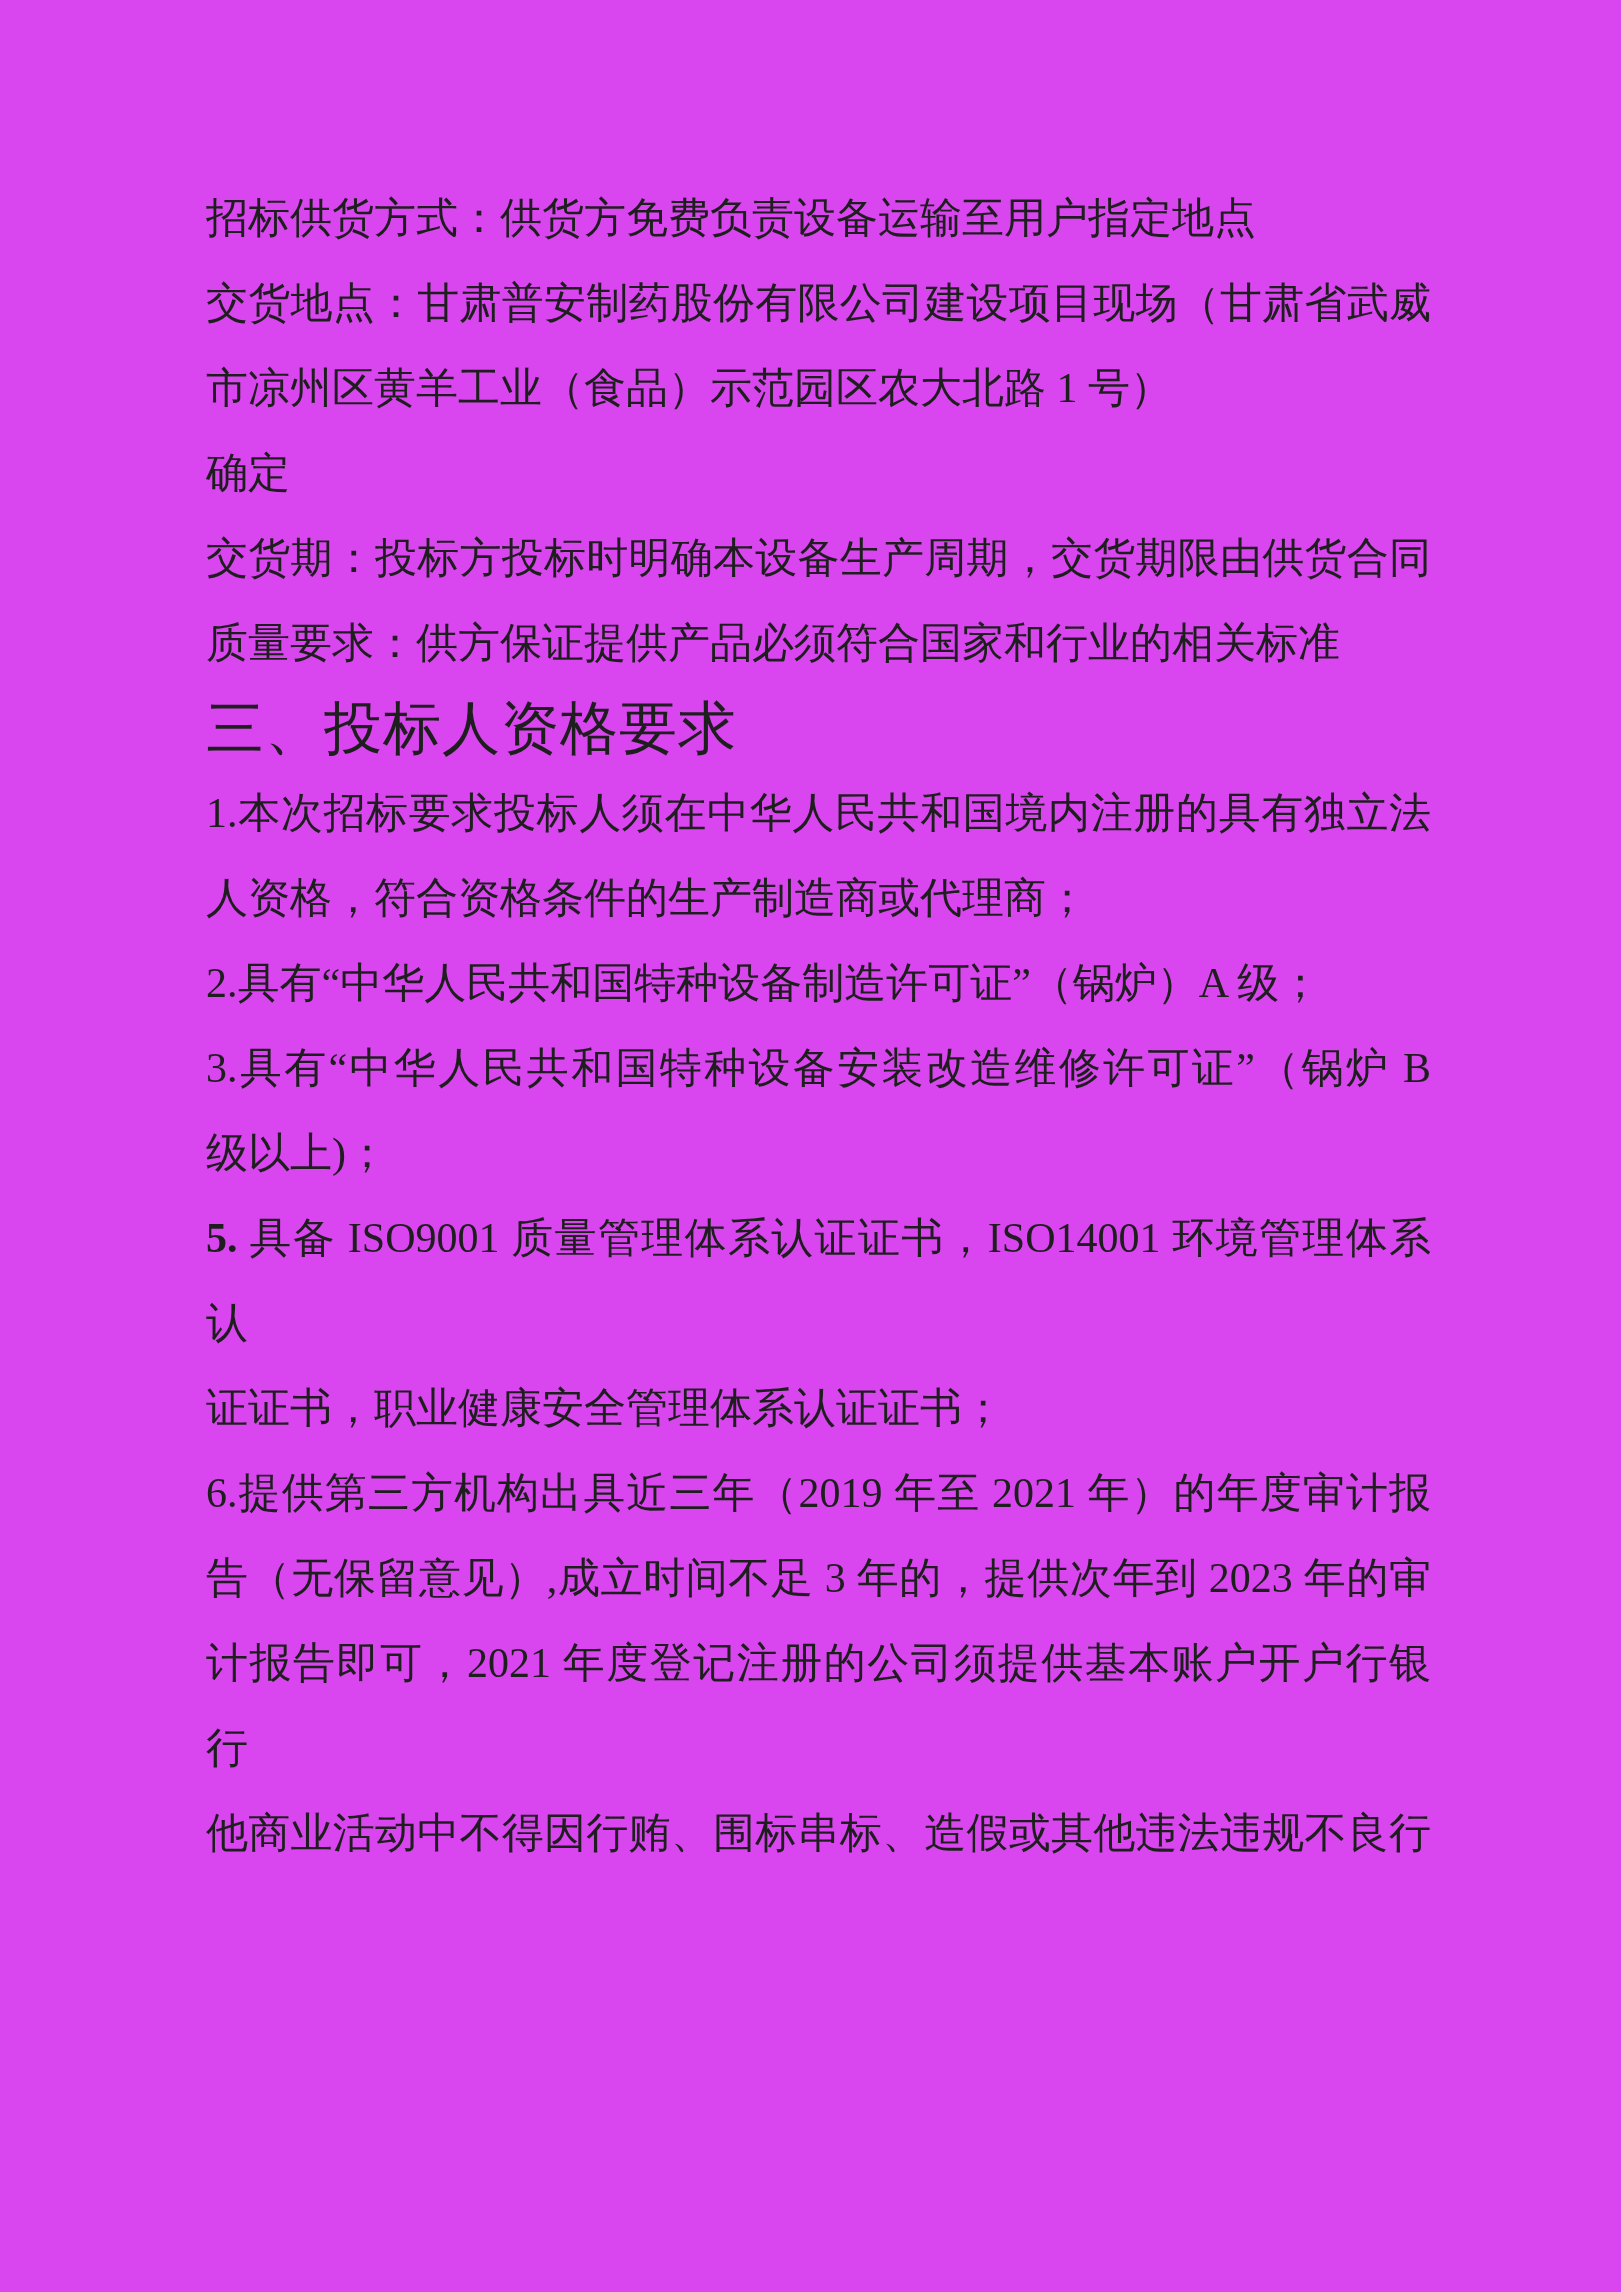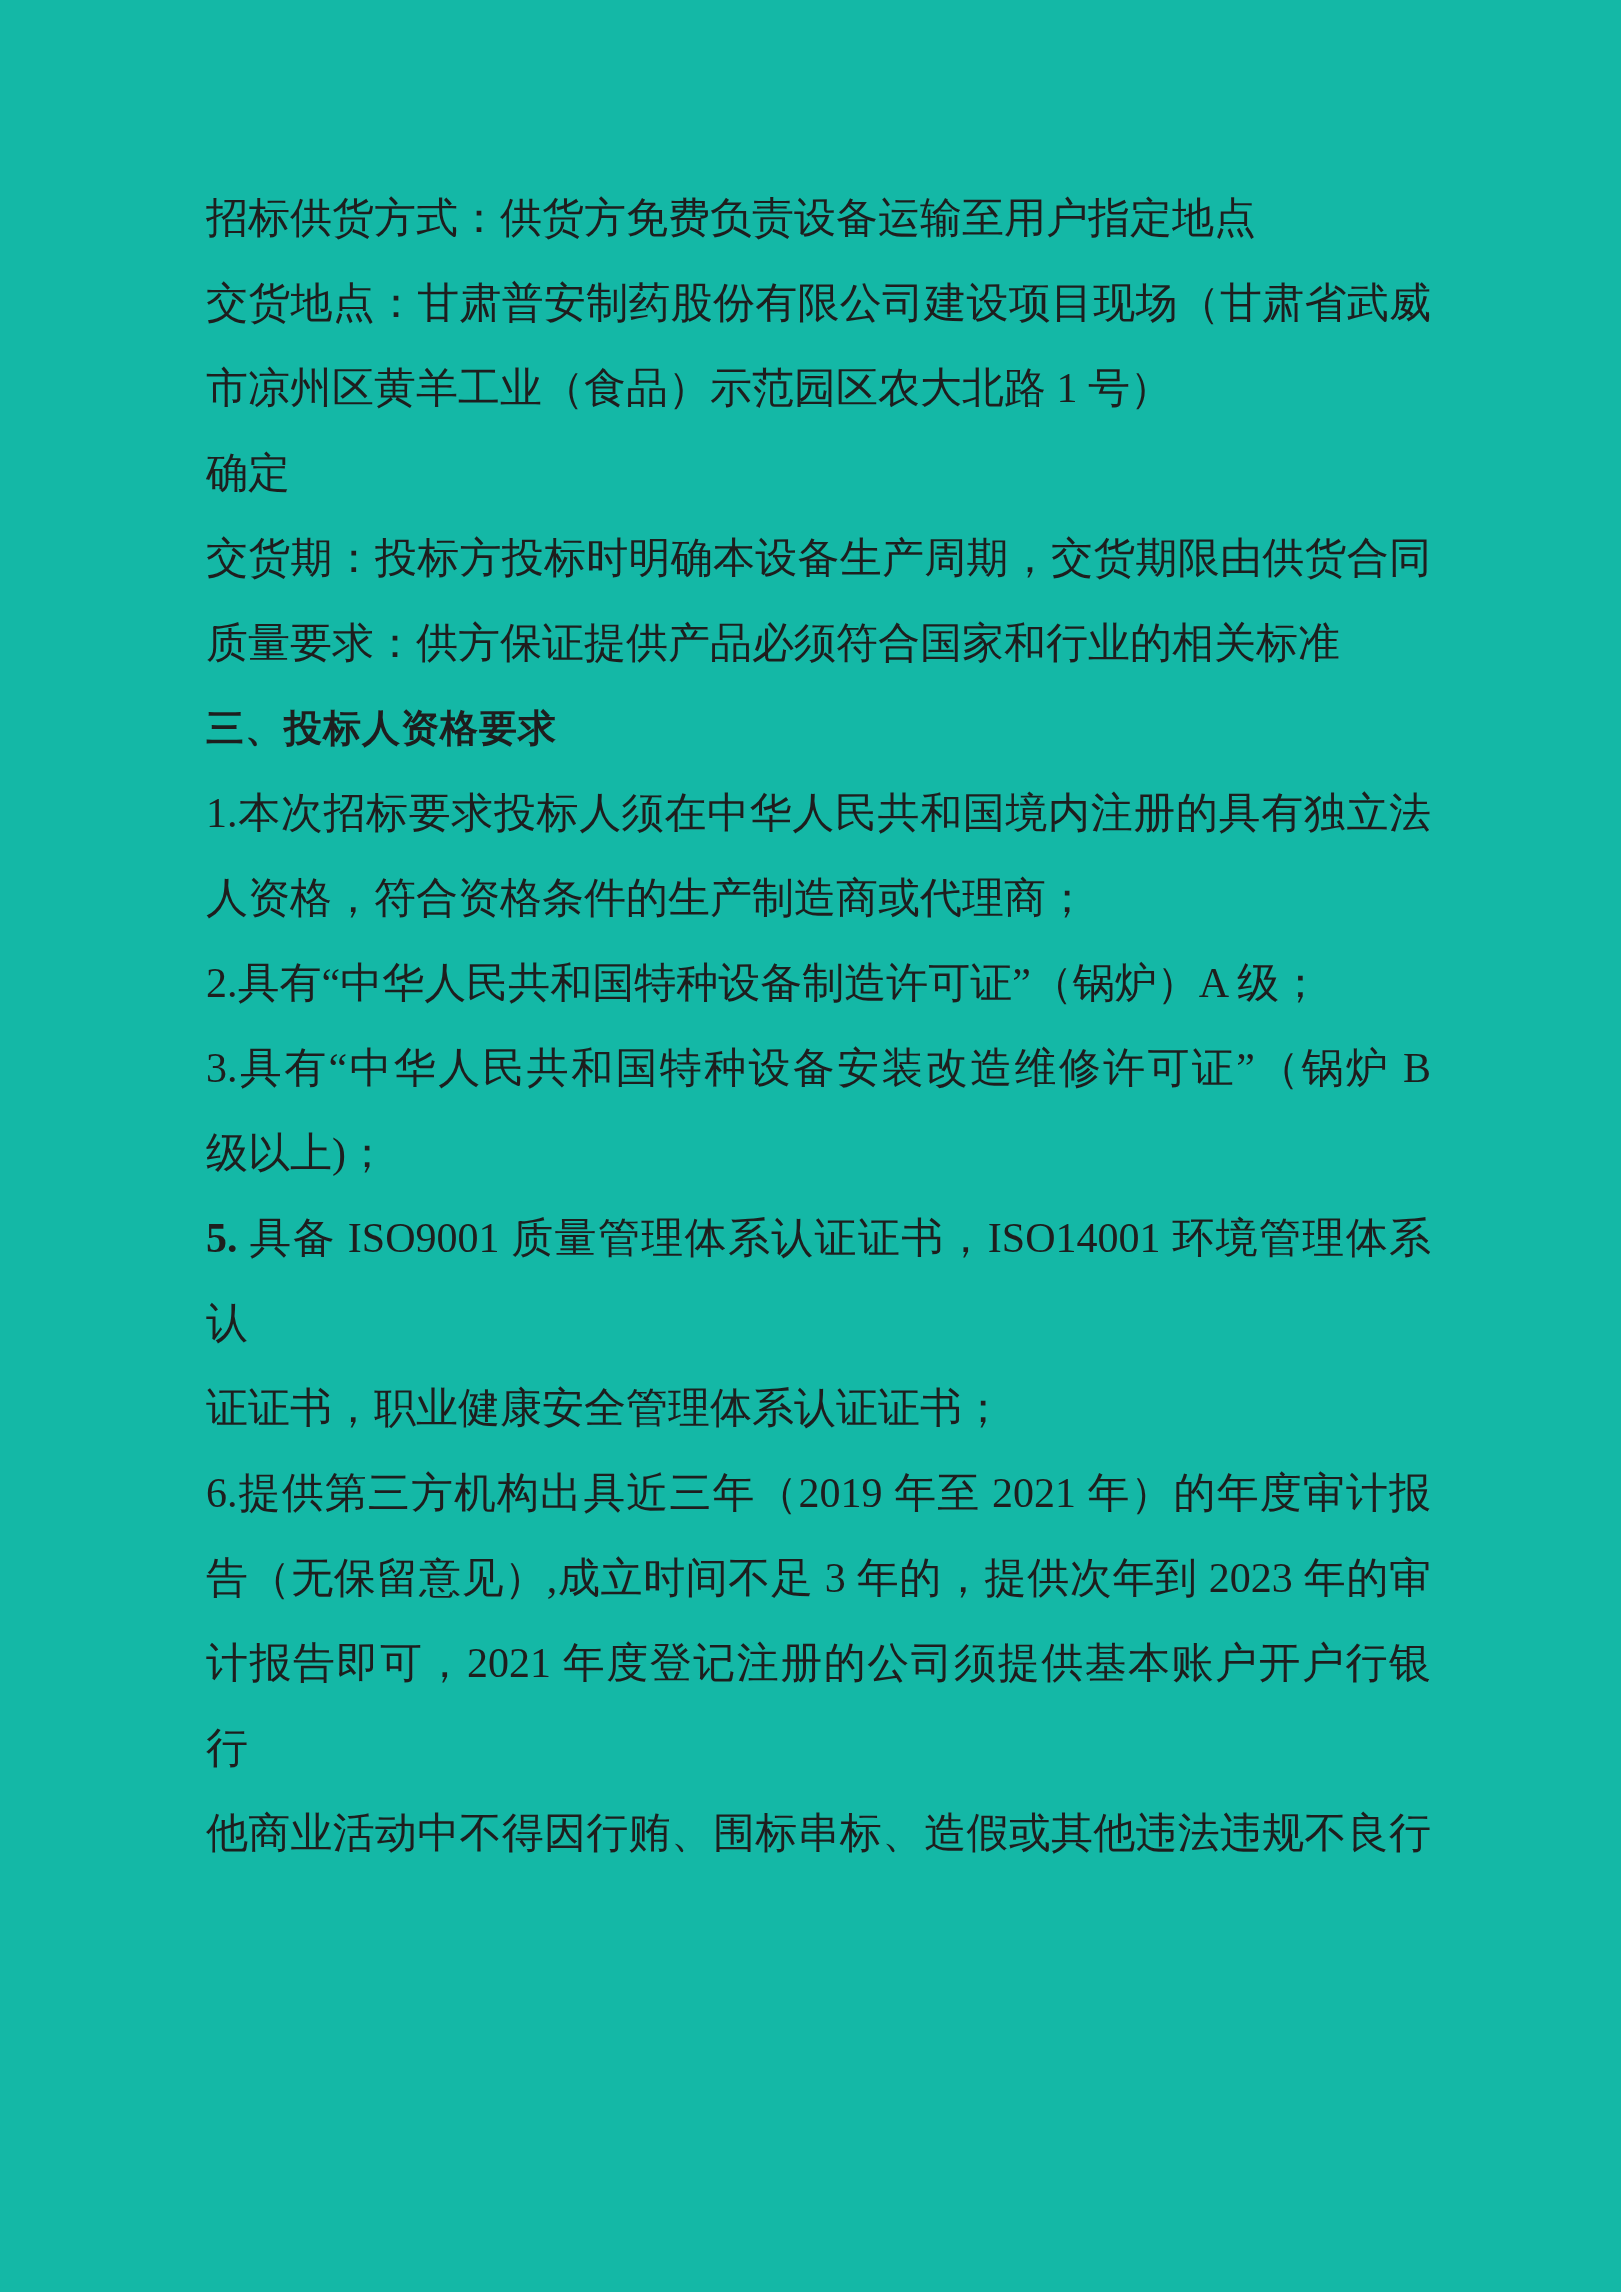--- a/index.html
+++ b/index.html
@@ -5,21 +5,21 @@
   html, body {
     margin: 0;
     padding: 0;
     background: #e8e8e8;
   }
   .page {
     position: relative;
     width: 1621px;
     height: 2293px;
     margin: 0 auto;
-    background: #14b8a6;
+    background: #d946ef;
     color: #1e1e1e;
     font-family: "Liberation Serif", "DejaVu Serif", serif;
     overflow: hidden;
   }
   .content {
     position: absolute;
     top: 176px;
     left: 206px;
     width: 1225px;
   }
@@ -31,22 +31,22 @@
     color: #1e1e1e;
   }
   
   .line.fill {
     white-space: normal;
     text-align: justify;
     text-align-last: justify;
     text-justify: inter-character;
   }
   .line.heading {
-    font-weight: bold;
-    font-size: 38px;
+    font-weight: normal;
+    font-size: 58px;
     letter-spacing: 1px;
   }
   .bold-num {
     font-weight: bold;
   }
 </style>
 </head>
 <body>
 
 <div class="page">

